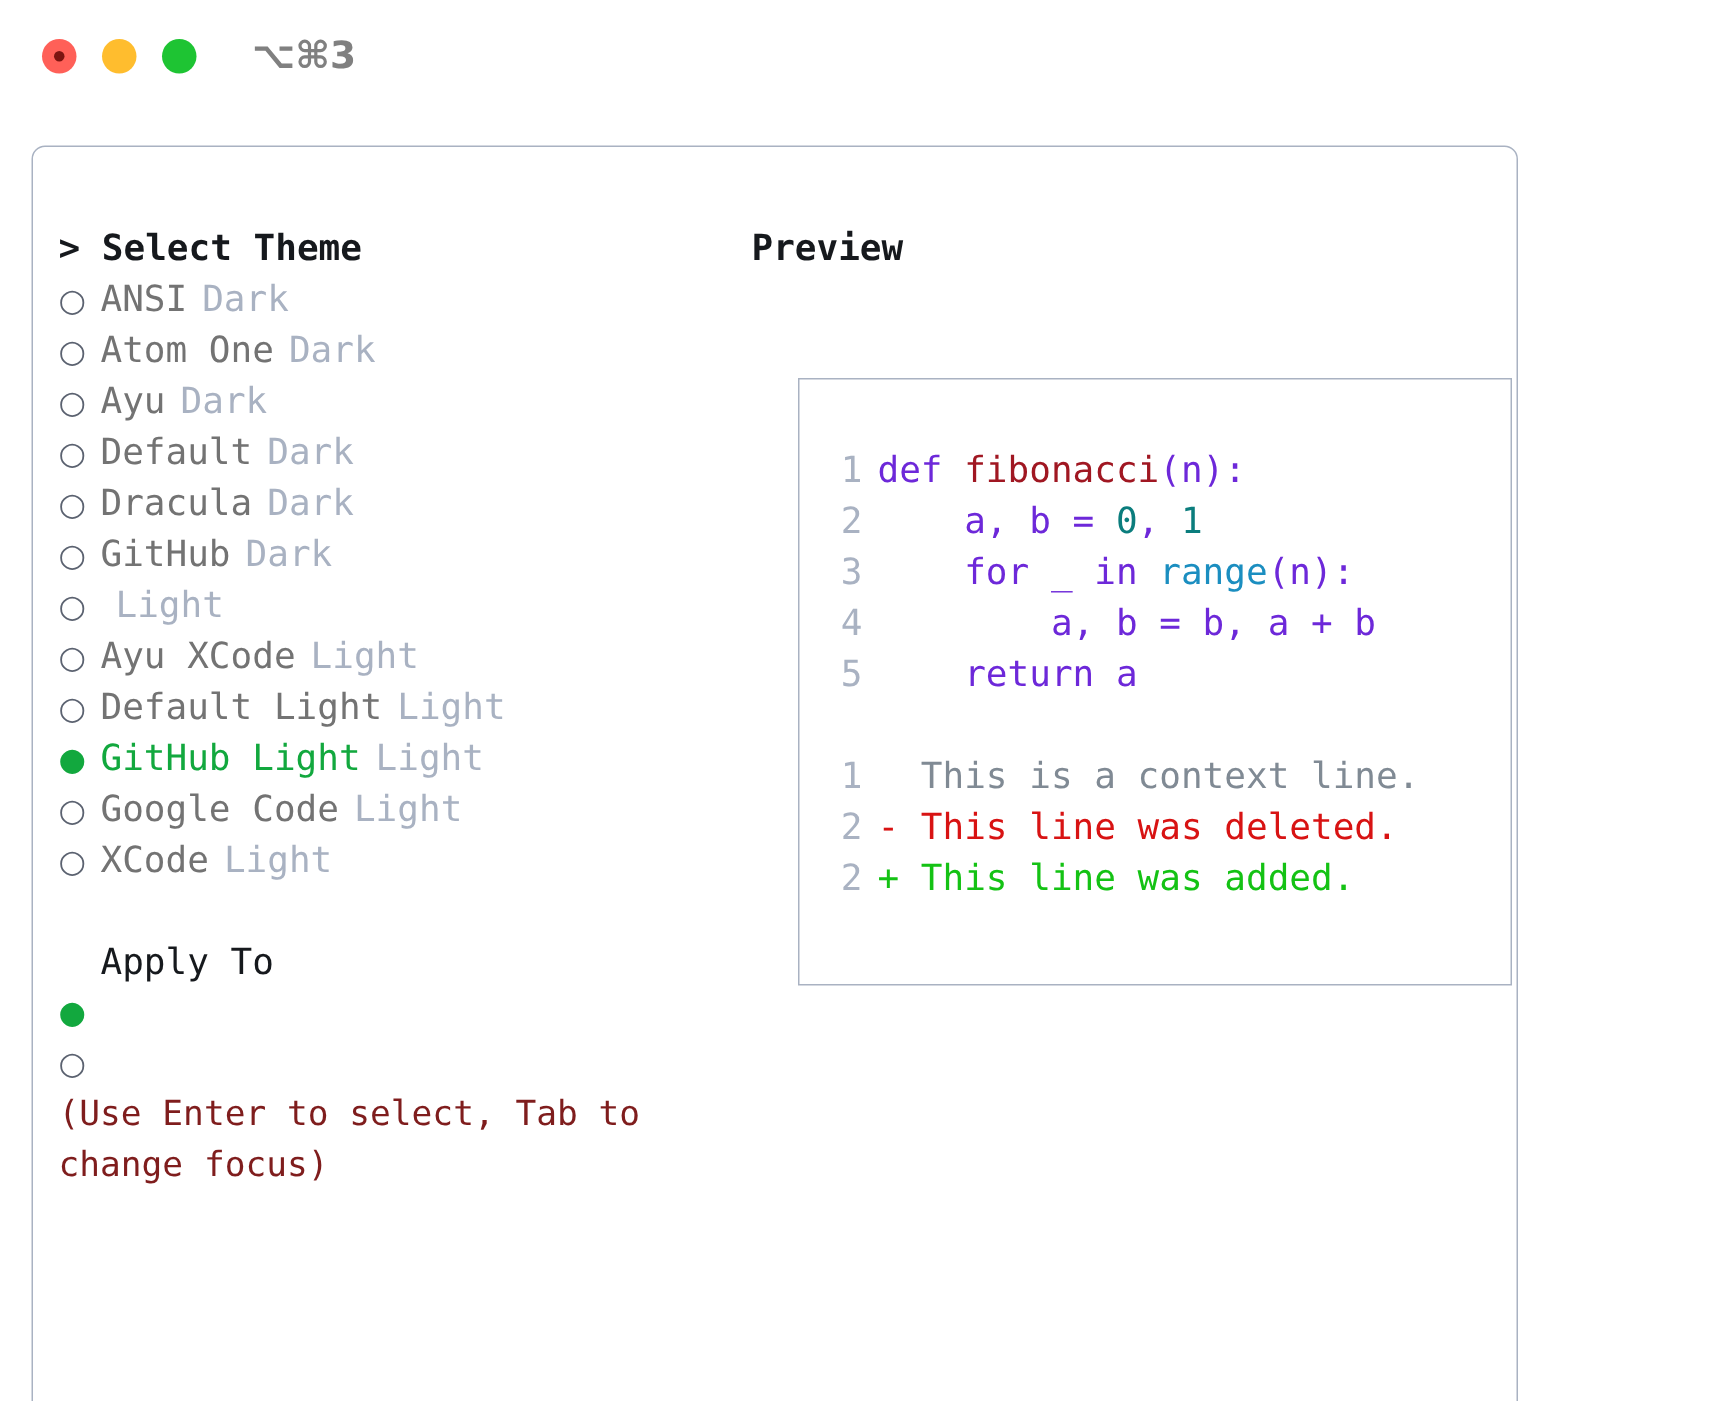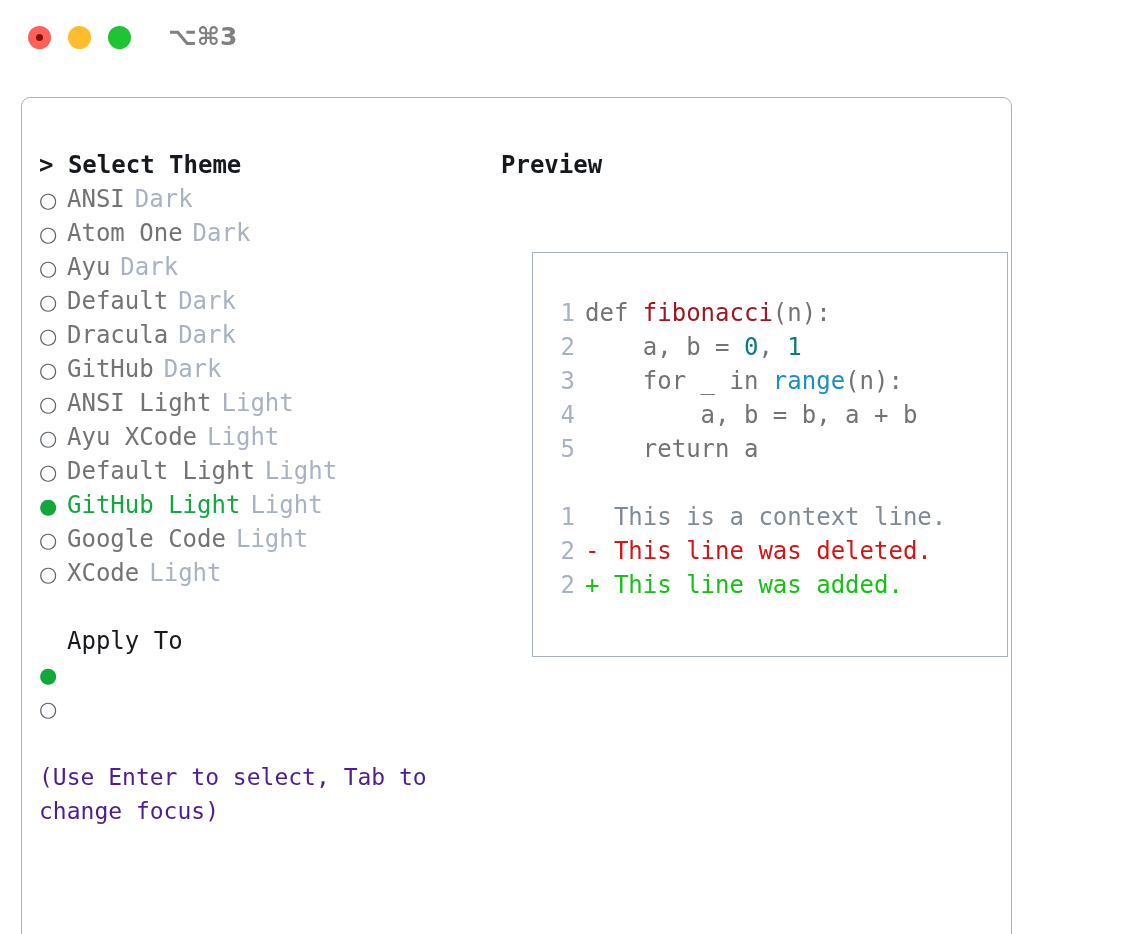--- a/index.html
+++ b/index.html
@@ -139,24 +139,23 @@
   .row.selected .label { color: #12a83e; }
   .suffix {
     color: #a9b2c2;
     padding-left: 10px;
   }
 
   .spacer-row { height: 34px; }
 
   .hint {
     font-size: 23px;
-    color: #4c1d95;
+    color: #7f1d1d;
     line-height: 34px;
     width: 400px;
-    margin-top: 34px;
   }
 
   
   .preview-box {
     position: absolute;
     left: 31px;
     top: 104px;
     width: 476px;
     height: 405px;
     border: 1.5px solid #a9b2c2;
@@ -176,21 +175,21 @@
     line-height: 34px;
     white-space: pre;
   }
   .lineno {
     display: inline-block;
     width: 22px;
     text-align: right;
     color: #a9b2c2;
     margin-right: 10px;
   }
-  .tok-plain { color: #737373; margin-top: 36px; }
+  .tok-plain { color: #6d28d9; margin-top: 36px; }
   .tok-fn { color: #a01722; }
   .tok-num { color: #0b7d7d; }
   .tok-builtin { color: #1b8ec0; }
   .tok-ctx { color: #808a94; }
   .tok-del { color: #d81313; }
   .tok-add { color: #14c214; }
 </style>
 </head>
 <body>
 
@@ -210,21 +209,21 @@
 
       <div class="col-left">
         <div class="section-head">&gt; Select Theme</div>
         <div id="theme-list">
             <div class="row"><span class="marker">○</span><span class="label">ANSI</span><span class="suffix">Dark</span></div>
             <div class="row"><span class="marker">○</span><span class="label">Atom One</span><span class="suffix">Dark</span></div>
             <div class="row"><span class="marker">○</span><span class="label">Ayu</span><span class="suffix">Dark</span></div>
             <div class="row"><span class="marker">○</span><span class="label">Default</span><span class="suffix">Dark</span></div>
             <div class="row"><span class="marker">○</span><span class="label">Dracula</span><span class="suffix">Dark</span></div>
             <div class="row"><span class="marker">○</span><span class="label">GitHub</span><span class="suffix">Dark</span></div>
-            <div class="row"><span class="marker">○</span><span class="label">ANSI Light</span><span class="suffix">Light</span></div>
+            <div class="row"><span class="marker">○</span><span class="suffix">Light</span></div>
             <div class="row"><span class="marker">○</span><span class="label">Ayu XCode</span><span class="suffix">Light</span></div>
             <div class="row"><span class="marker">○</span><span class="label">Default Light</span><span class="suffix">Light</span></div>
             <div class="row selected"><span class="marker">●</span><span class="label">GitHub Light</span><span class="suffix">Light</span></div>
             <div class="row"><span class="marker">○</span><span class="label">Google Code</span><span class="suffix">Light</span></div>
             <div class="row"><span class="marker">○</span><span class="label">XCode</span><span class="suffix">Light</span></div>
           </div>
 
         <div class="spacer-row"></div>
 
         <div class="section-head-plain">Apply To</div>

